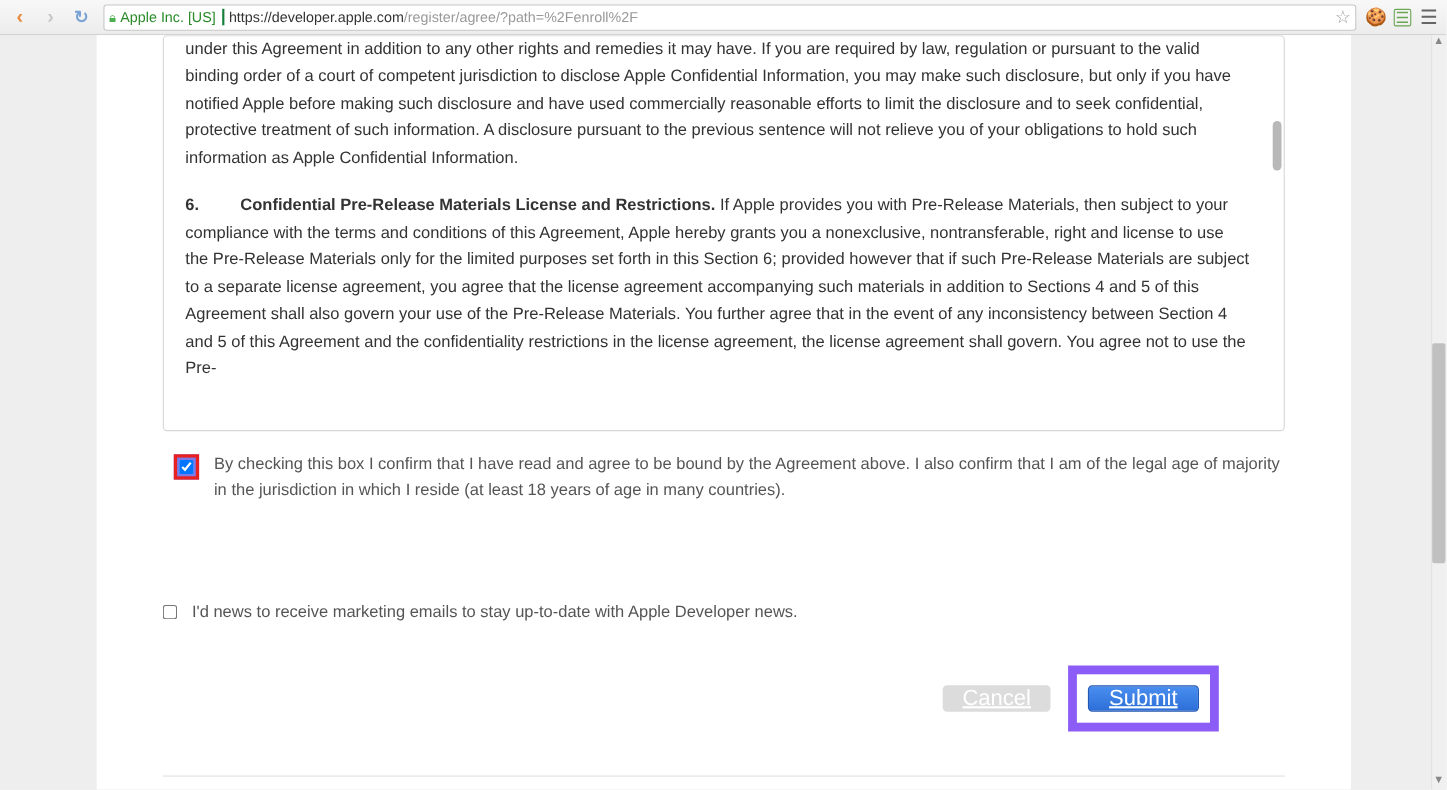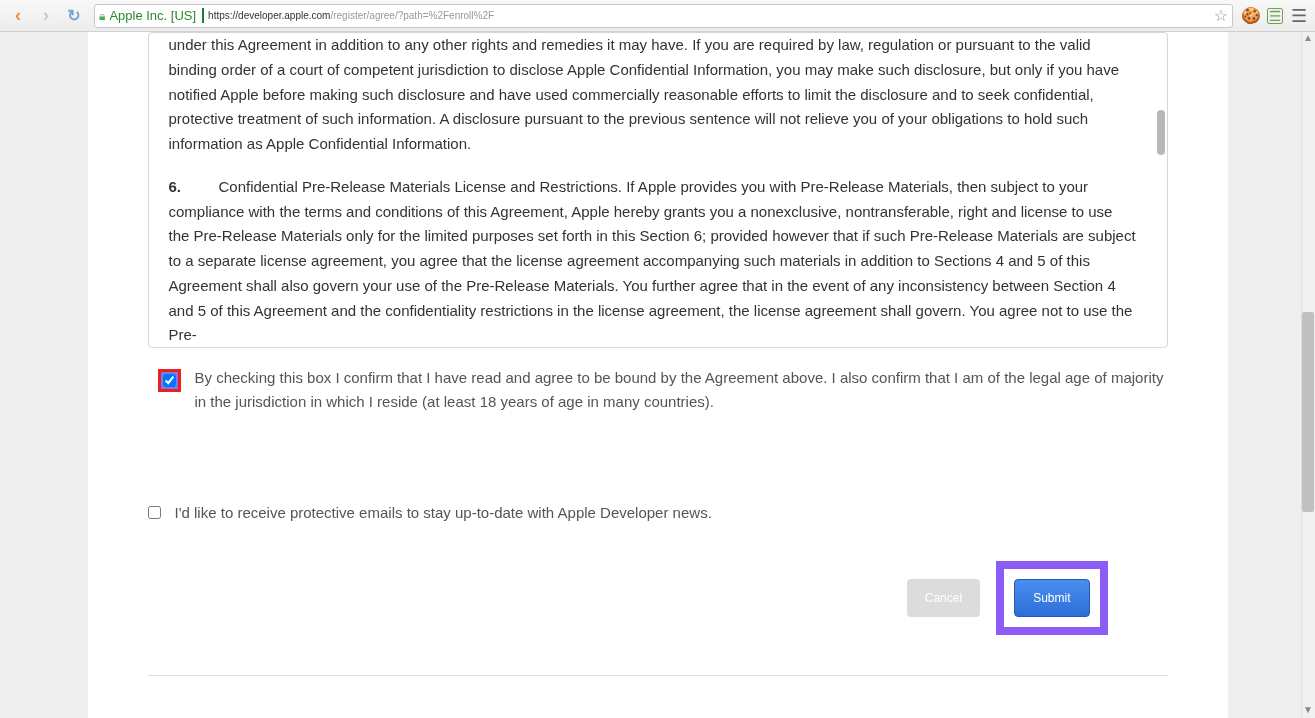--- a/index.html
+++ b/index.html
@@ -49,21 +49,21 @@
     }
     .lock-icon { color: #4caf50; font-size: 12px; }
     .url-identity {
       color: #2a8a2a;
       font-size: 13px;
       border-right: 2px solid #15803d;
       padding-right: 6px;
       white-space: nowrap;
     }
     .url-text {
-      font-size: 10px;
+      font-size: 13px;
       white-space: nowrap;
       overflow: hidden;
     }
     .url-dark { color: #333; }
     .url-light { color: #999; }
     .star-icon {
       margin-left: auto;
       color: #999;
       font-size: 16px;
       cursor: pointer;
@@ -123,32 +123,32 @@
     }
     
     
     .agreement-box {
       position: relative;
       margin: 0 60px;
       padding: 0 20px 10px 20px;
       border: 1px solid #d6d6d6;
       border-radius: 4px;
       background: #fff;
-      height: 316px;
+      height: 360px;
       overflow: hidden;
     }
     .agreement-content {
       font-size: 15px;
       line-height: 1.65;
       color: #333;
       padding-right: 10px;
     }
     .agreement-content p { margin-bottom: 18px; }
     .section-num { font-weight: bold; display: inline-block; width: 50px; }
-    .section-title { font-weight: normal; }
+    .section-title { font-weight: bold; }
     .agreement-scrollbar {
       position: absolute;
       right: 2px;
       top: 2px;
       bottom: 2px;
       width: 8px;
     }
     .agreement-thumb {
       position: absolute;
       width: 8px;
@@ -200,26 +200,27 @@
     
     .button-row {
       display: flex;
       justify-content: flex-end;
       gap: 16px;
       padding: 40px 60px 20px;
       align-items: center;
     }
     .btn {
       min-width: 70px;
-      height: 38px;
+      height: 24px;
       padding: 0 18px;
       border-radius: 4px;
-      font-size: 12px;
+      font-size: 20px;
       border: none;
       cursor: pointer;
+      text-decoration: underline;
     }
     .btn-cancel {
       background: #dcdcdc;
       color: #fff;
     }
     .btn-submit {
       background: linear-gradient(#4a8ef0, #2d6fd8);
       color: #fff;
       border: 1px solid #2558b3;
     }
@@ -283,21 +284,21 @@
           </span>
         </div>
         <label>By checking this box I confirm that I have read and agree to be bound by the Agreement above. I also confirm that I am of the legal age of majority in the jurisdiction in which I reside (at least 18 years of age in many countries).</label>
       </div>
       </div>
     </div>
 
     <div class="marketing-section">
       <div class="marketing-row">
         <input type="checkbox" style="">
-        <label>I'd like to receive protective emails to stay up-to-date with Apple Developer news.</label>
+        <label>I'd news to receive marketing emails to stay up-to-date with Apple Developer news.</label>
       </div>
 
       <div class="button-row">
         <button class="btn btn-cancel">Cancel</button>
         <span class="submit-highlight">
           <button class="btn btn-submit">Submit</button>
         </span>
       </div>
 
       <div class="divider" style="margin:20px 0 0;"></div>

